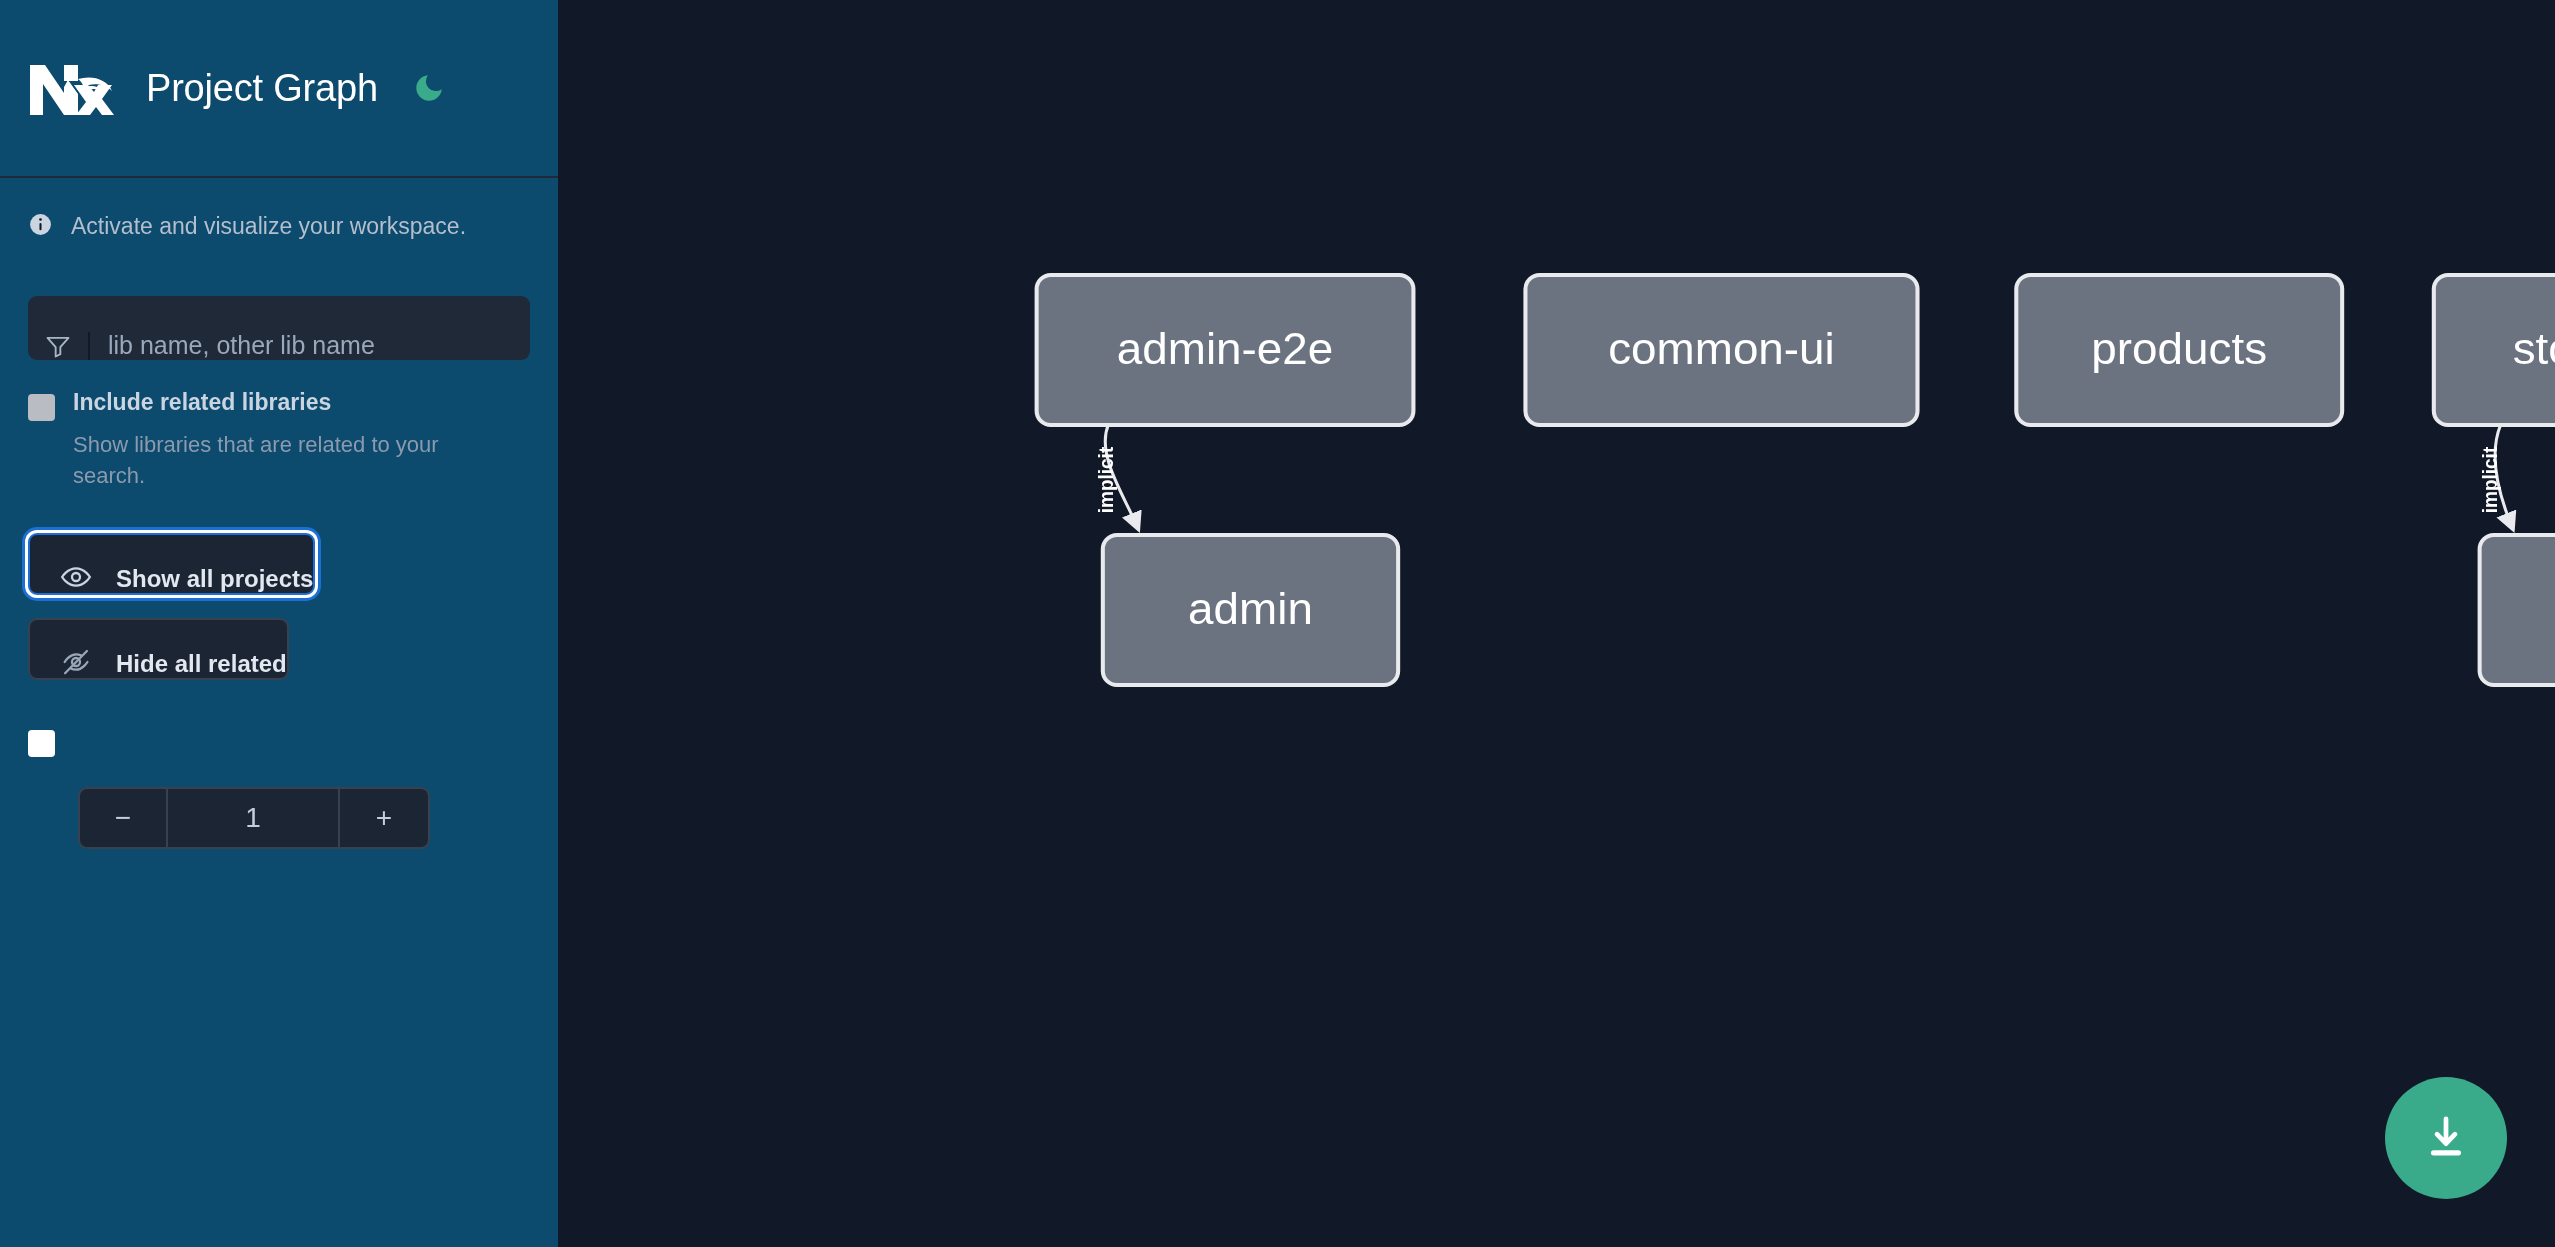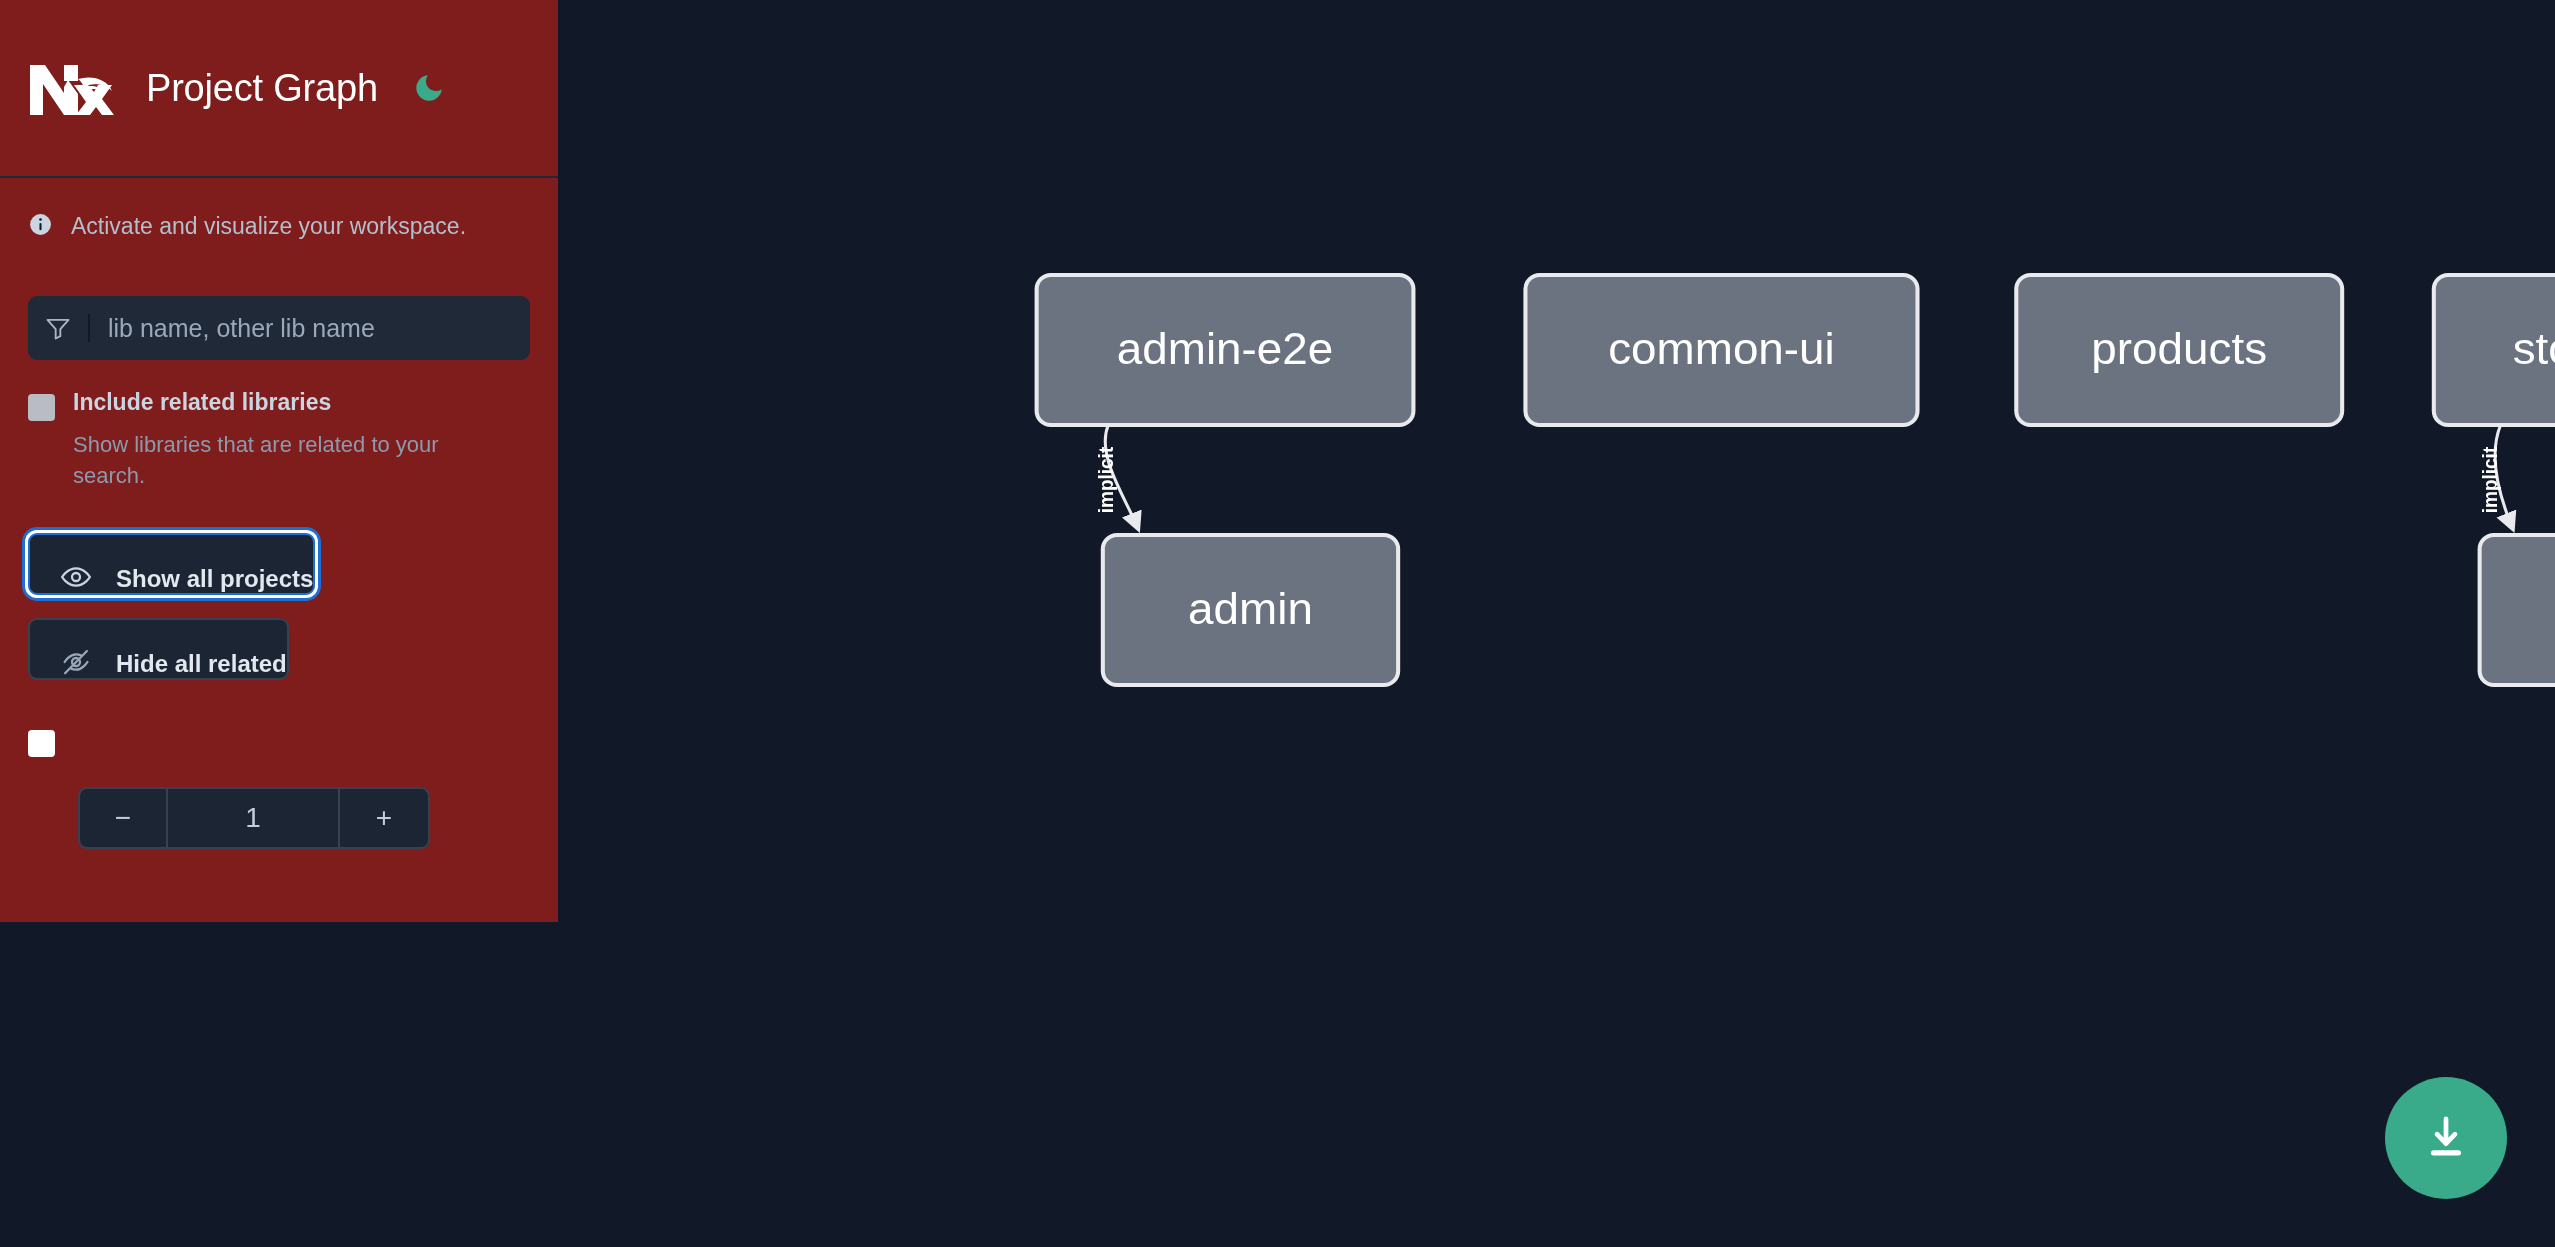--- a/index.html
+++ b/index.html
@@ -17,22 +17,22 @@
     width: 2555px;
     height: 1247px;
     background: #111827;
     display: flex;
   }
 
   
   #sidebar {
     position: relative;
     width: 558px;
-    height: 922px;
-    background: #7f1d1d;
+    height: 1247px;
+    background: #0c4a6e;
     flex: 0 0 558px;
   }
 
   
   .sb-header {
     height: 178px;
     display: flex;
     align-items: center;
     padding-left: 28px;
     border-bottom: 2px solid #1f2937;
@@ -74,21 +74,21 @@
     font-size: 23px;
     color: #b4bfcd;
     white-space: nowrap;
   }
 
   
   .sb-body { padding: 0 28px; }
 
   .search-wrap {
     display: flex;
-    align-items: center;
+    align-items: flex-end;
     height: 64px;
     margin-top: 22px;
     background: #1f2937;
     border-radius: 9px;
     overflow: hidden;
   }
   .search-icon-box {
     width: 62px;
     display: flex;
     align-items: center;

